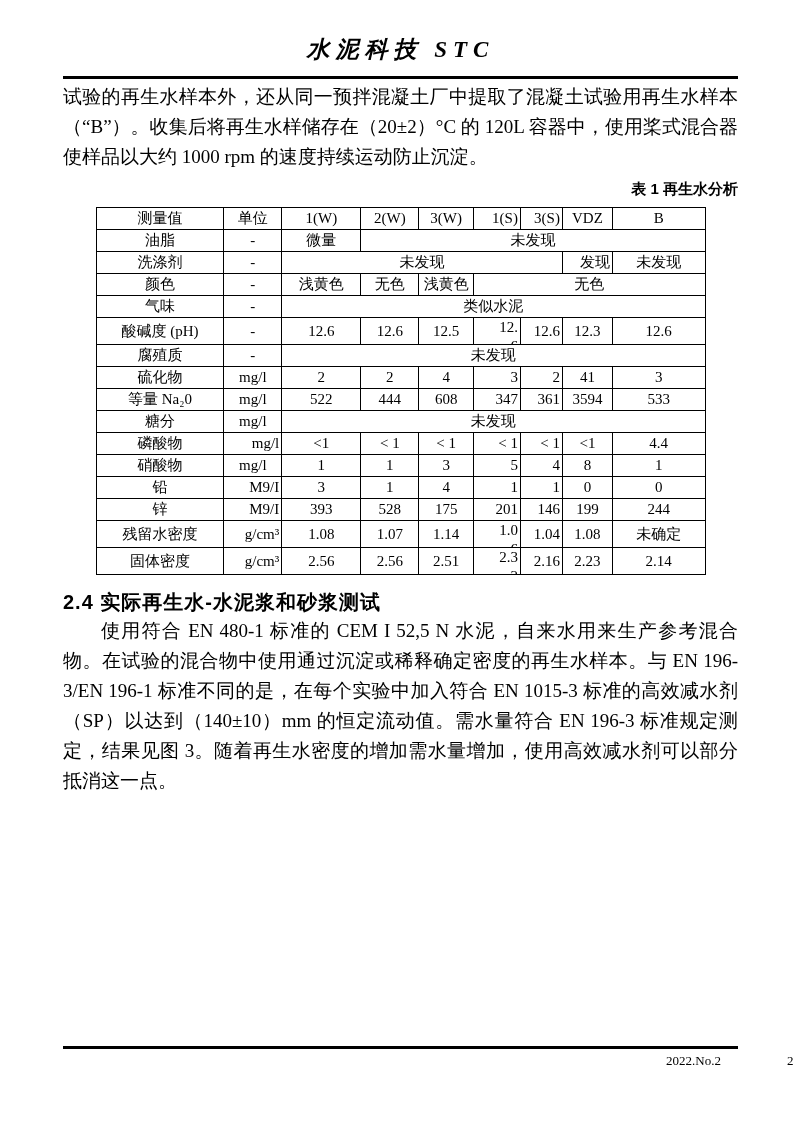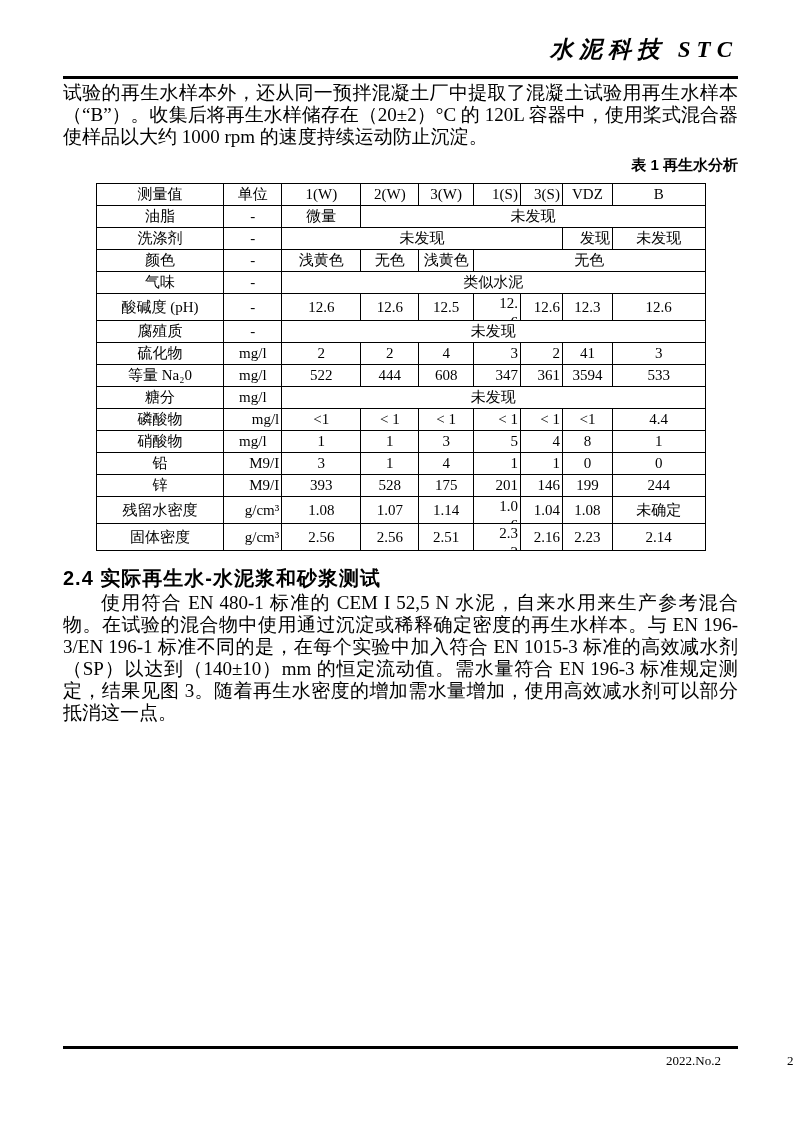--- a/index.html
+++ b/index.html
@@ -7,31 +7,31 @@
     position:relative;
     width:793px;height:1122px;
     background:#ffffff;
     overflow:hidden;
     font-family:"Liberation Serif","DejaVu Serif",serif;
     color:#000;
     margin:0 auto;
   }
   .content{padding:34px 55px 0 63px;}
   .header-title{
-    text-align:right;
+    text-align:center;
     font-style:italic;
     font-weight:bold;
     font-size:23px;
     letter-spacing:6px;
     height:34px;
   }
   .header-rule{height:3px;background:#000;margin-top:8px;}
   .bodytext{
     font-size:19px;
-    line-height:22px;
+    line-height:30px;
     text-align:justify;
     margin:0;
   }
   .p-first{margin-top:3px;}
   .indent{text-indent:2em;}
   .table-caption{
     text-align:right;
     font-family:"Liberation Sans","DejaVu Sans",sans-serif;
     font-weight:bold;
     font-size:15px;

